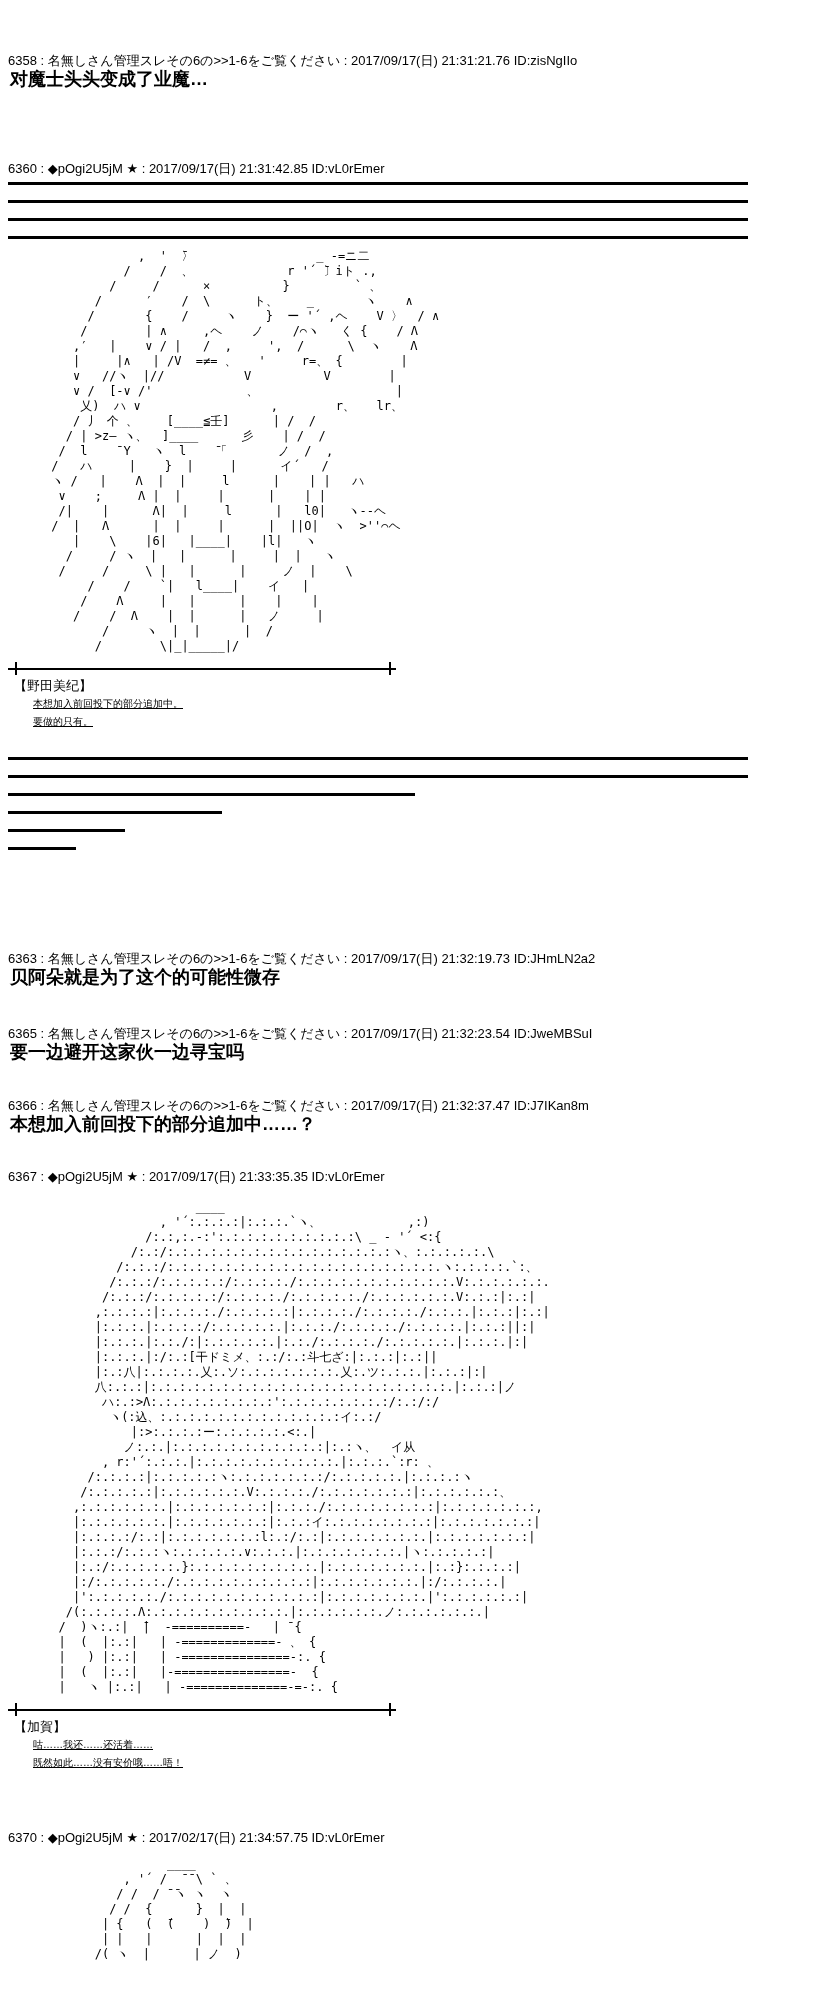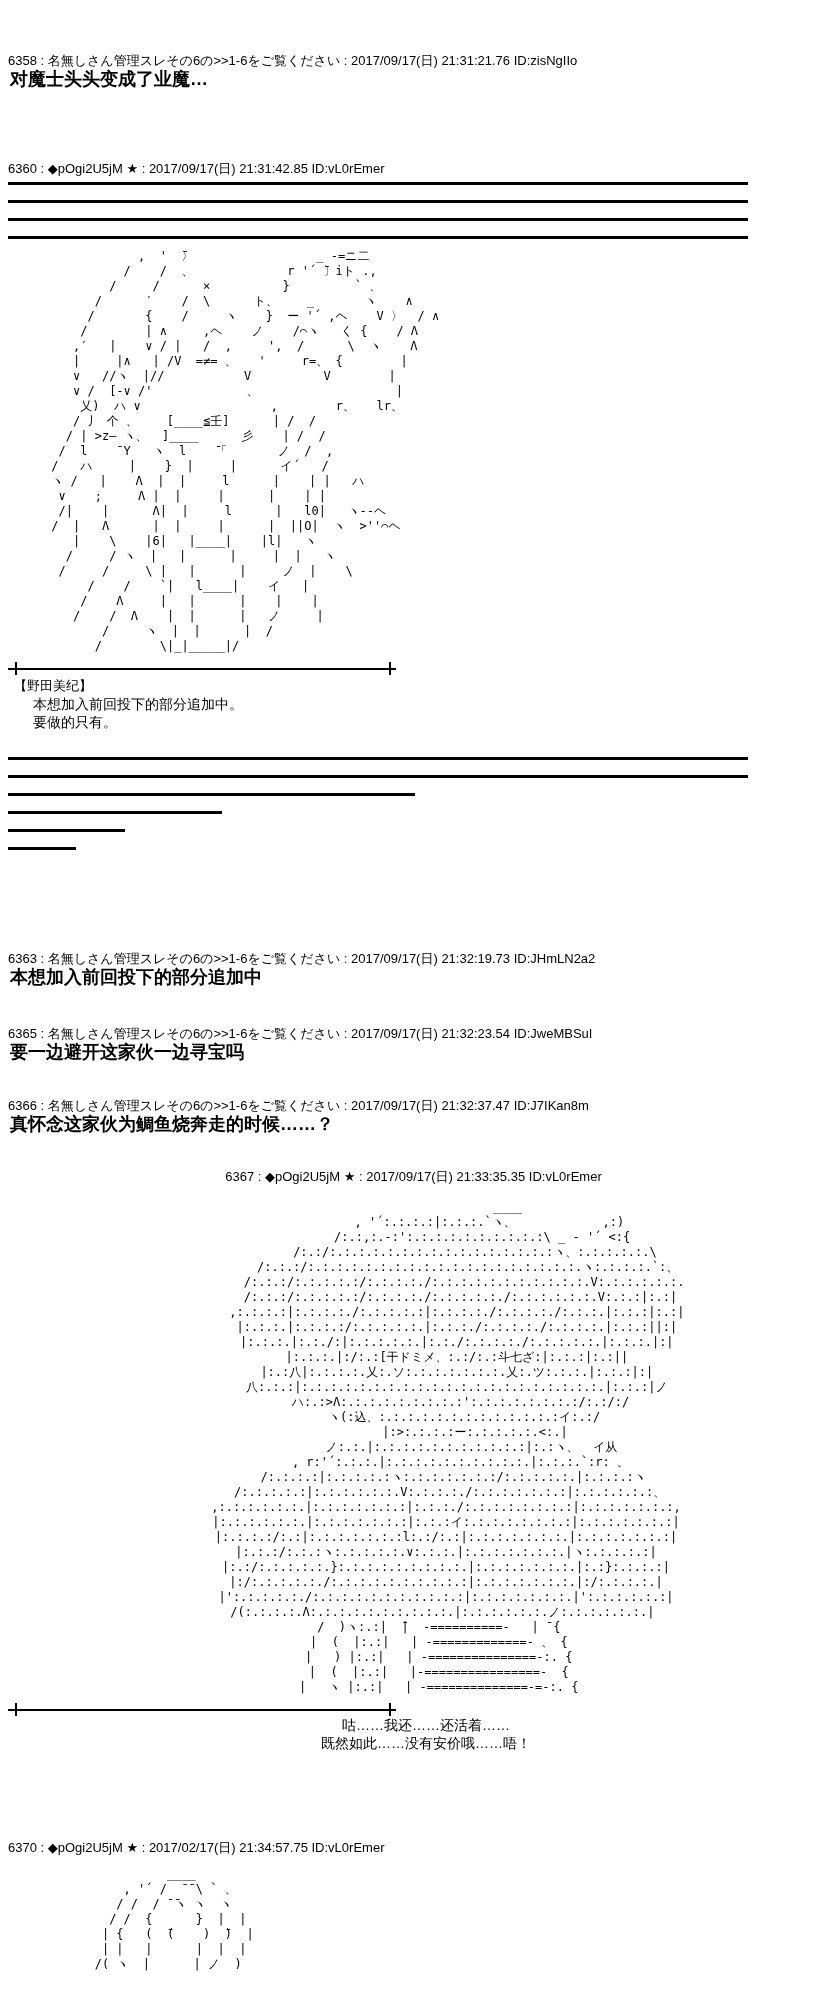--- a/index.html
+++ b/index.html
@@ -11,21 +11,21 @@
   }
   .page { padding: 52px 0 0 8px; }
   .post-header { font-size: 13px; line-height: 18px; white-space: nowrap; }
   .post-body-line { font-size: 18px; line-height: 18px; padding-left: 2px; white-space: nowrap; font-weight: bold; }
 
   .p6358 { margin-bottom: 72px; }
   .p6360 { margin-bottom: 100px; }
   .p6363 { margin-bottom: 39px; }
   .p6365 { margin-bottom: 36px; }
   .p6366 { margin-bottom: 35px; }
-  .p6367 { margin-bottom: 87px; text-align: center; }
+  .p6367 { margin-bottom: 57px; }
 
   .rule { background: #000; height: 3px; margin-bottom: 15px; }
   .top-rules { margin-top: 4px; }
   .top-rules .rule:last-child { margin-bottom: 0; }
   .w-full { width: 740px; }
   .w-407 { width: 407px; }
   .w-214 { width: 214px; }
   .w-117 { width: 117px; }
   .w-68  { width: 68px; }
   .bottom-rules { margin-top: 26px; }
@@ -38,21 +38,21 @@
   .p6360 .aa { margin-top: 10px; }
   .p6367 .aa { margin-top: 14px; }
 
   .aa-ruler { position: relative; width: 388px; height: 13px; margin-top: 8px; }
   .aa-ruler .line { position: absolute; left: 0; right: 0; top: 6px; height: 2px; background: #000; }
   .aa-ruler .tick { position: absolute; top: 0; width: 2px; height: 13px; background: #000; }
   .tick-left { left: 7px; }
   .tick-right { right: 5px; }
 
   .caption-title { font-size: 13px; line-height: 18px; margin-left: 6px; margin-top: 2px; white-space: nowrap; }
-  .caption-line  { font-size: 14px; line-height: 18px; margin-left: 25px; white-space: nowrap; }
+  .caption-line  { font-size: 10px; line-height: 18px; margin-left: 25px; white-space: nowrap; text-decoration: underline; }
 </style>
 </head>
 <body>
 
 <div class="page">
 
   <section class="post p6358">
     <div class="post-header">6358 : 名無しさん管理スレその6の&gt;&gt;1-6をご覧ください : 2017/09/17(日) 21:31:21.76 ID:zisNgIIo</div>
     <div class="post-body-line">对魔士头头变成了业魔…</div>
   </section>
@@ -105,31 +105,31 @@
       <div class="rule w-full"></div>
       <div class="rule w-407"></div>
       <div class="rule w-214"></div>
       <div class="rule w-117"></div>
       <div class="rule w-68"></div>
     </div>
   </section>
 
   <section class="post p6363">
     <div class="post-header">6363 : 名無しさん管理スレその6の&gt;&gt;1-6をご覧ください : 2017/09/17(日) 21:32:19.73 ID:JHmLN2a2</div>
-    <div class="post-body-line">本想加入前回投下的部分追加中</div>
+    <div class="post-body-line">贝阿朵就是为了这个的可能性微存</div>
   </section>
 
   <section class="post p6365">
     <div class="post-header">6365 : 名無しさん管理スレその6の&gt;&gt;1-6をご覧ください : 2017/09/17(日) 21:32:23.54 ID:JweMBSuI</div>
     <div class="post-body-line">要一边避开这家伙一边寻宝吗</div>
   </section>
 
   <section class="post p6366">
     <div class="post-header">6366 : 名無しさん管理スレその6の&gt;&gt;1-6をご覧ください : 2017/09/17(日) 21:32:37.47 ID:J7IKan8m</div>
-    <div class="post-body-line">真怀念这家伙为鲷鱼烧奔走的时候……？</div>
+    <div class="post-body-line">本想加入前回投下的部分追加中……？</div>
   </section>
 
   <section class="post p6367">
     <div class="post-header">6367 : ◆pOgi2U5jM ★ : 2017/09/17(日) 21:33:35.35 ID:vL0rEmer</div>
     <pre class="aa">                          ____
                      , '´:.:.:.:|:.:.:.`ヽ、            ,:)
                    /:.:,:.-:':.:.:.:.:.:.:.:.:.:\ _ - '´ &lt;:{
                  /:.:/:.:.:.:.:.:.:.:.:.:.:.:.:.:.:.:ヽ、:.:.:.:.:.\
                /:.:.:/:.:.:.:.:.:.:.:.:.:.:.:.:.:.:.:.:.:.:.ヽ:.:.:.:.`:、
               /:.:.:/:.:.:.:.:/:.:.:.:./:.:.:.:.:.:.:.:.:.:.:.V:.:.:.:.:.:.
@@ -158,20 +158,21 @@
        /  )ヽ:.:|  ̄|  -==========-   | ̄ {
        |  (  |:.:|   | -=============- 、 {
        |   ) |:.:|   | -===============-:. {
        |  (  |:.:|   |-================-  {
        |   ヽ |:.:|   | -==============-=-:. {</pre>
     <div class="aa-ruler">
       <span class="line"></span>
       <span class="tick tick-left"></span>
       <span class="tick tick-right"></span>
     </div>
+    <div class="caption-title">【加賀】</div>
     <div class="caption-line">咕……我还……还活着……</div>
     <div class="caption-line">既然如此……没有安价哦……唔！</div>
   </section>
 
   <section class="post p6370">
     <div class="post-header">6370 : ◆pOgi2U5jM ★ : 2017/02/17(日) 21:34:57.75 ID:vL0rEmer</div>
     <pre class="aa">                      ____
                 , '´ /  ̄ ̄ \ ` 、
                / /  / ̄ ̄ヽ ヽ  ヽ
               / /  {      }  |  |

